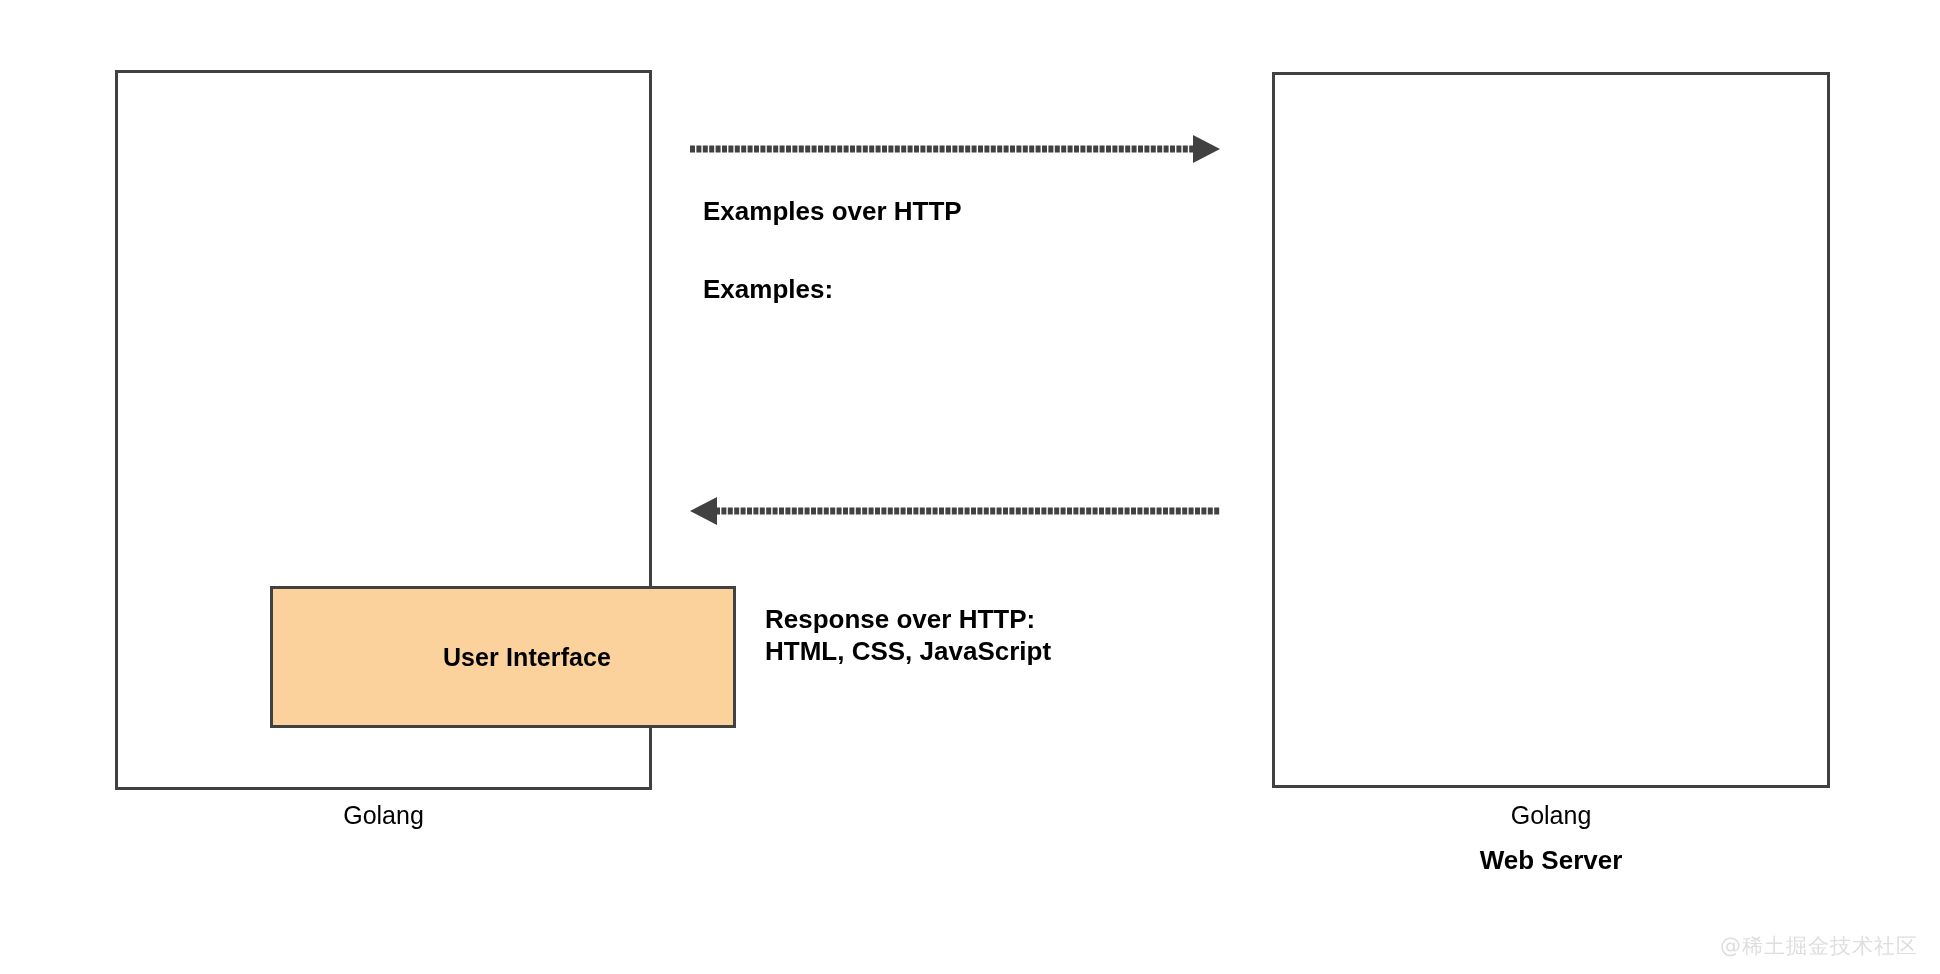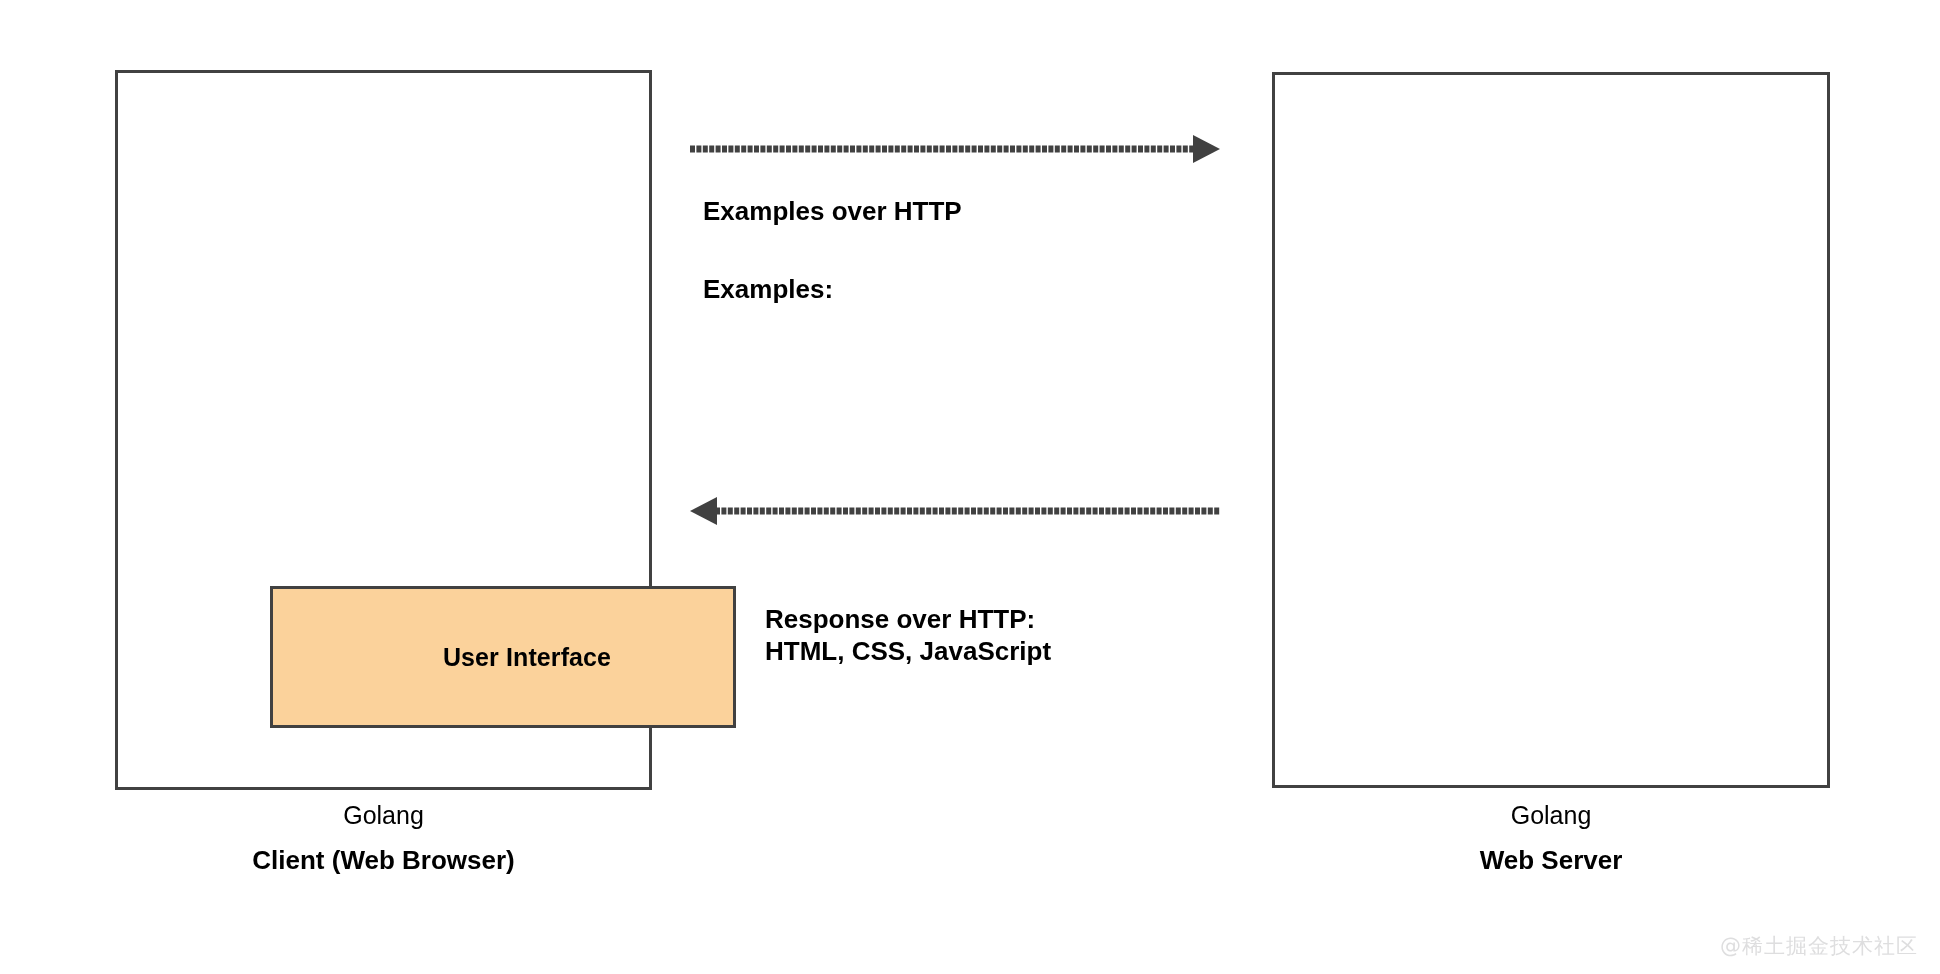--- a/index.html
+++ b/index.html
@@ -148,21 +148,20 @@
 
 <div class="stage">
 
   <div class="outer-box" id="client-box">
     <div class="component-box" id="user-interface-box" style="background:#FBD29B;padding-left:48px;">
       <span>User Interface</span>
     </div>
     <div class="inner-footer-label" id="client-golang-label">Golang</div>
   </div>
 
-  <div class="caption" id="client-caption">Client (Web Browser)</div>
 
   <svg class="arrow-svg" id="request-arrow-svg" viewBox="0 0 530 34">
     <line x1="0" y1="17" x2="505" y2="17" stroke="#414141" stroke-width="7" stroke-dasharray="5 1.4" stroke-linecap="butt"></line>
     <polygon points="503,3 530,17 503,31" fill="#414141"></polygon>
   </svg>
 
   <div class="mid-text" id="request-label">Examples over HTTP</div>
 
   <div class="mid-text" id="examples-label">Examples:</div>
 

